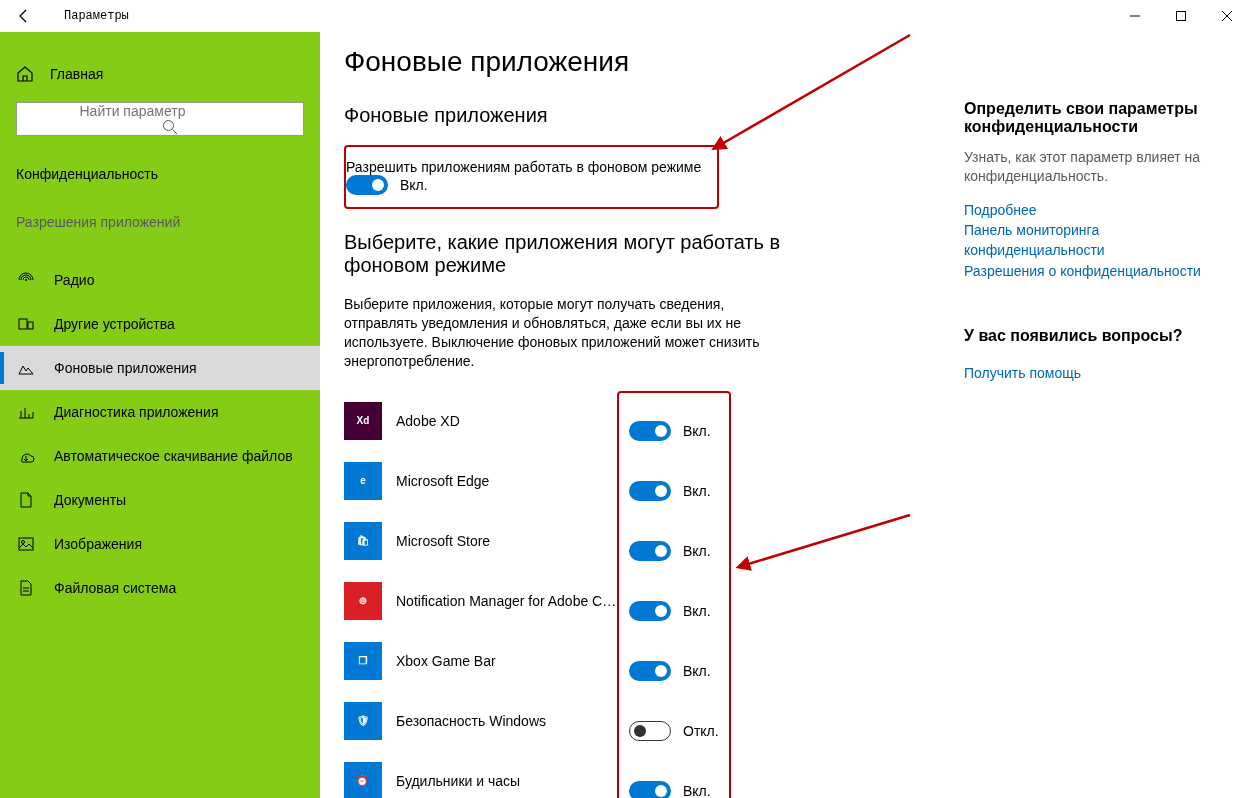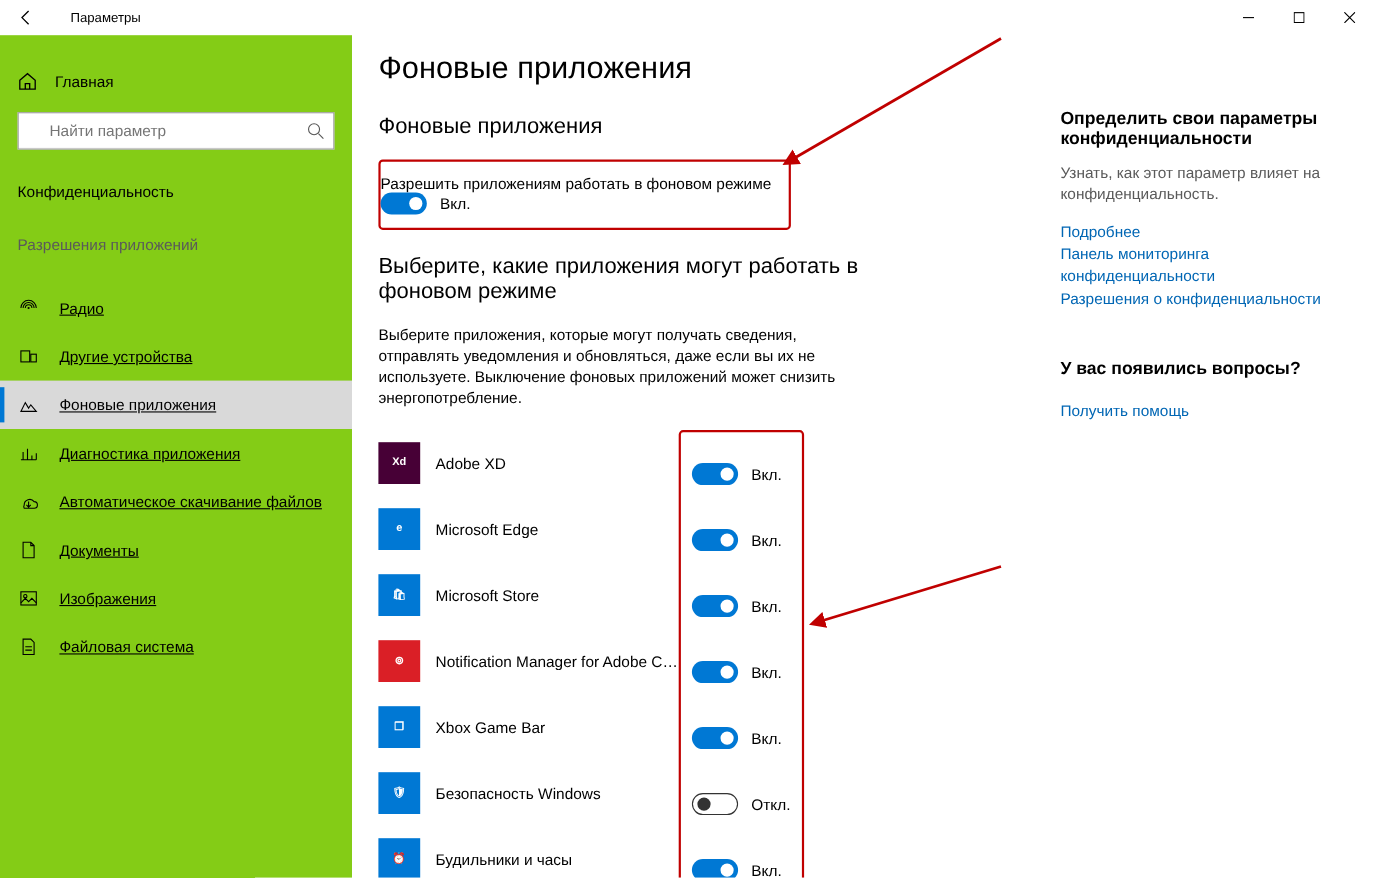--- a/index.html
+++ b/index.html
@@ -1,38 +1,38 @@
 <!DOCTYPE html>
 <html><head>
 <meta charset="utf-8">
 <style>
 * { margin: 0; padding: 0; box-sizing: border-box; font-family: "Segoe UI", Arial, sans-serif; }
 body { width: 1250px; height: 798px; overflow: hidden; background: #fff; position: relative; }
 
 .titlebar { display: flex; align-items: center; height: 32px; }
 .titlebar .back { width: 48px; height: 32px; display:flex; align-items:center; justify-content:center; cursor:pointer; }
-.titlebar .title { font-size: 12px; padding-left: 16px; color:#000; }
+.titlebar .title { font-size: 12px; padding-left: 16px; color:#000;font-family:Liberation Mono, monospace; }
 .titlebar .winbtns { margin-left: auto; display:flex; }
 .titlebar .winbtn { width: 46px; height: 32px; display:flex; align-items:center; justify-content:center; cursor:pointer; }
 
 .main { display:flex; height: calc(798px - 32px); }
 
 .sidebar { width: 320px; background:#84cc16; padding-top: 22px; overflow:hidden; }
 .home-row { display:flex; align-items:center; height: 40px; padding-left: 16px; gap: 16px; cursor:pointer; }
 .home-row .lbl { font-size: 14px; }
 
-.search { margin: 8px 16px 20px 16px; height: 34px; border:1px solid #999; background:#fff; display:flex; align-items:center; padding: 0 8px 0 28px; box-shadow: inset 0 -1px 0 rgba(0,0,0,0.05); }
+.search { margin: 8px 16px 20px 16px; height: 34px; border:1px solid #999; background:#fff; display:flex; align-items:center; padding: 0 8px 0 28px; box-shadow: inset 0 -1px 0 rgba(0,0,0,0.05); flex-direction: column; }
 .search input { flex:1; border:none; outline:none; font-size:14px; background:transparent; }
 .search .sicon { width:16px; color:#555; }
 
 .section-title { font-size: 14px; font-weight:400; padding: 10px 16px 18px 16px; }
 
 .cat-label { font-size: 14px; color:#5a5a5a; padding: 14px 16px 0 16px; }
 
-.nav-item { display:flex; align-items:center; height: 44px; padding-left: 16px; gap: 18px; cursor:pointer; position:relative;text-decoration:underline; }
+.nav-item { display:flex; align-items:center; height: 44px; padding-left: 16px; gap: 18px; cursor:pointer; position:relative; }
 .nav-item .nicon { width:20px; display:flex; justify-content:center; }
 .nav-item .nlbl { font-size:14px; }
 .nav-item.selected { background:#d9d9d9; }
 .nav-item.selected::before { content:""; position:absolute; left:0; top:6px; bottom:6px; width:4px; background:#0078d4; }
 
 .content { flex:1; padding: 14px 0 0 24px; display:flex; overflow:hidden; }
 .col1 { width: 620px; }
 .col2 { width: 260px; padding-top: 54px; }
 
 h1.page { font-size: 28px; font-weight: 500; margin-bottom: 26px; }

